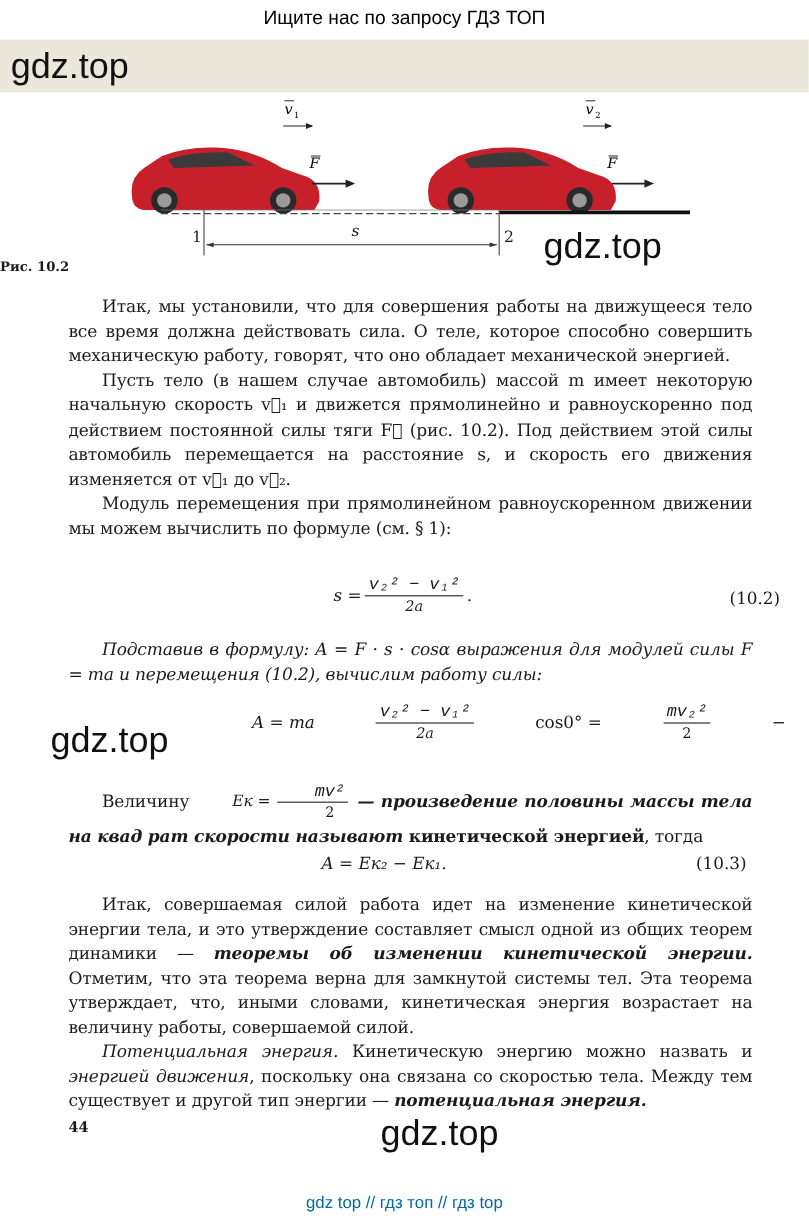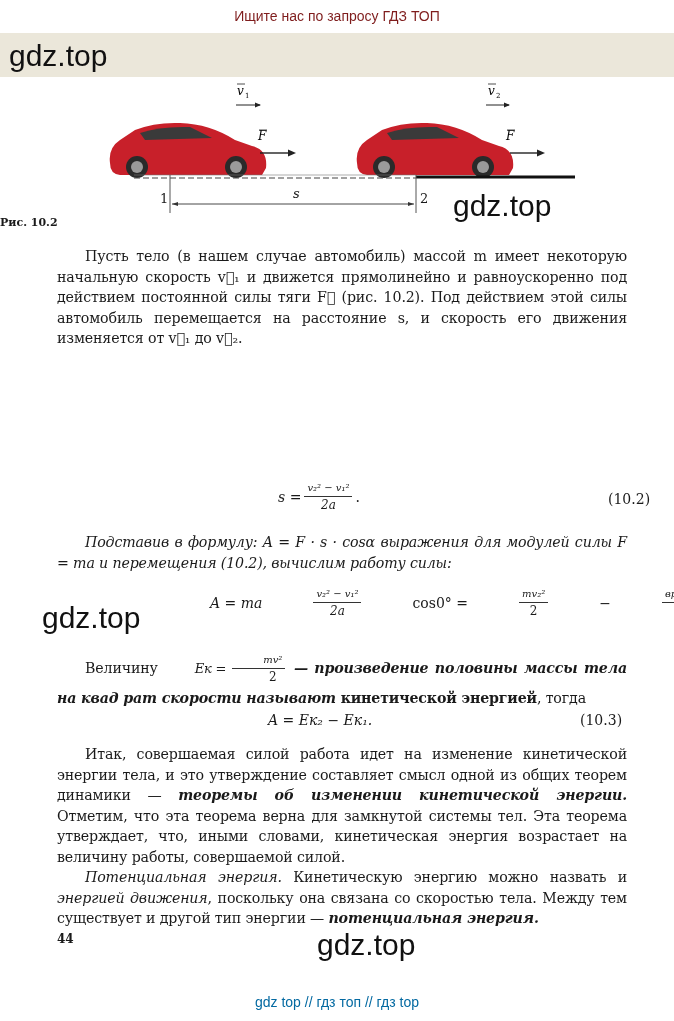--- a/index.html
+++ b/index.html
@@ -4,21 +4,21 @@
 <style>
   html, body { margin: 0; padding: 0; }
   body {
     width: 674px; height: 1021px; position: relative; overflow: hidden;
     background: #ffffff; color: #1a1a1a;
     font-family: "DejaVu Serif", serif;
   }
   .top-banner {
     position: absolute; left: 0; top: 0; width: 674px; height: 32px;
     text-align: center; line-height: 32px;
-    font-family: "Liberation Sans", sans-serif; font-size: 14px; color: #7f1d1d;
+    font-family: "Liberation Sans", sans-serif; font-size: 16px; color: #000000;
   }
   .site-bar {
     position: absolute; left: 0; top: 33px; width: 674px; height: 44px;
     background: #ebe7da;
   }
   .site-logo {
     position: absolute; left: 9px; top: 3px;
     font-family: "Liberation Sans", sans-serif; font-size: 30px; color: #111;
     line-height: 40px;
   }
@@ -38,21 +38,21 @@
   }
   .text p { margin: 0; text-indent: 28px; }
   .bi { font-style: italic; font-weight: bold; }
   .it { font-style: italic; }
   .b { font-weight: bold; }
   .formula {
     position: absolute; font-family: "DejaVu Serif", serif; font-size: 14px;
     display: flex; align-items: center; white-space: nowrap;
   }
   .frac { display: inline-flex; flex-direction: column; align-items: center; margin: 0 3px; vertical-align: middle; }
-  .frac .num { border-bottom: 1px solid #333; padding: 0 3px; font-size: 10px; line-height: 16px; }
+  .frac .num { border-bottom: 1px solid #333; padding: 0 3px; font-size: 14px; line-height: 16px; font-family: Liberation Mono, monospace; }
   .frac .den { font-size: 12px; line-height: 16px; }
   .eqno { position: absolute; font-family: "DejaVu Serif", serif; font-size: 14px; }
   .page-num { position: absolute; left: 57px; top: 932px; font-weight: bold; font-size: 12px; }
   .footer {
     position: absolute; left: 0; width: 674px; top: 994px; text-align: center;
     font-family: "Liberation Sans", sans-serif; font-size: 14px; color: #0369a1;
   }
 </style>
 </head>
 <body>
@@ -117,21 +117,23 @@
     <polygon points="314,126 308,124 308,128" fill="#333"></polygon>
   </svg>
   <span style="position:absolute;left:60px;top:113px;font-size:13px;">1</span>
   <span style="position:absolute;left:320px;top:113px;font-size:13px;">2</span>
   <span style="position:absolute;left:193px;top:108px;font-size:13px;font-style:italic;">s</span>
 </div>
 <div class="watermark" style="left:453px;top:189px;">gdz.top</div>
 <div class="caption">Рис. 10.2</div>
 
 <div class="text" style="top:246px;">
+  <p>Итак, мы установили, что для совершения работы на движущееся тело все время должна действовать сила. О теле, которое способно совершить механическую работу, говорят, что оно обладает механической энергией.</p>
   <p>Пусть тело (в нашем случае автомобиль) массой m имеет некоторую начальную скорость v⃗₁ и движется прямолинейно и равноускоренно под действием постоянной силы тяги F⃗ (рис. 10.2). Под действием этой силы автомобиль перемещается на расстояние s, и скорость его движения изменяется от v⃗₁ до v⃗₂.</p>
+  <p>Модуль перемещения при прямолинейном равноускоренном движении мы можем вычислить по формуле (см. § 1):</p>
 </div>
 
 <div class="formula" style="left:278px;top:480px;">
   <span class="it">s =</span>
   <span class="frac">
     <span class="num it">v₂² − v₁²</span>
     <span class="den it">2a</span>
   </span>
   <span>.</span>
 </div>

